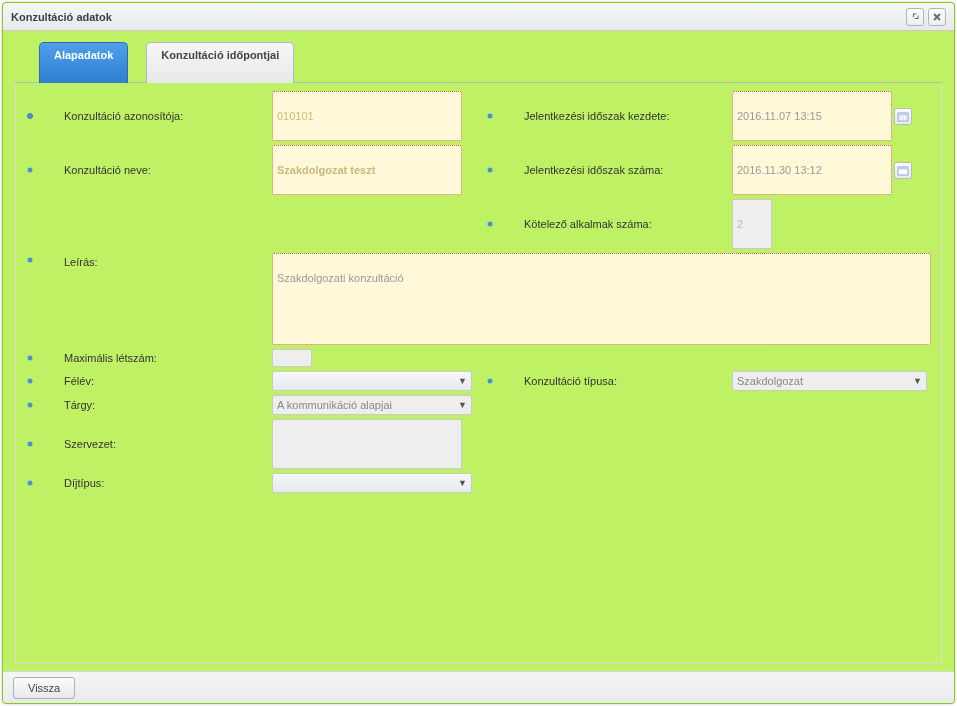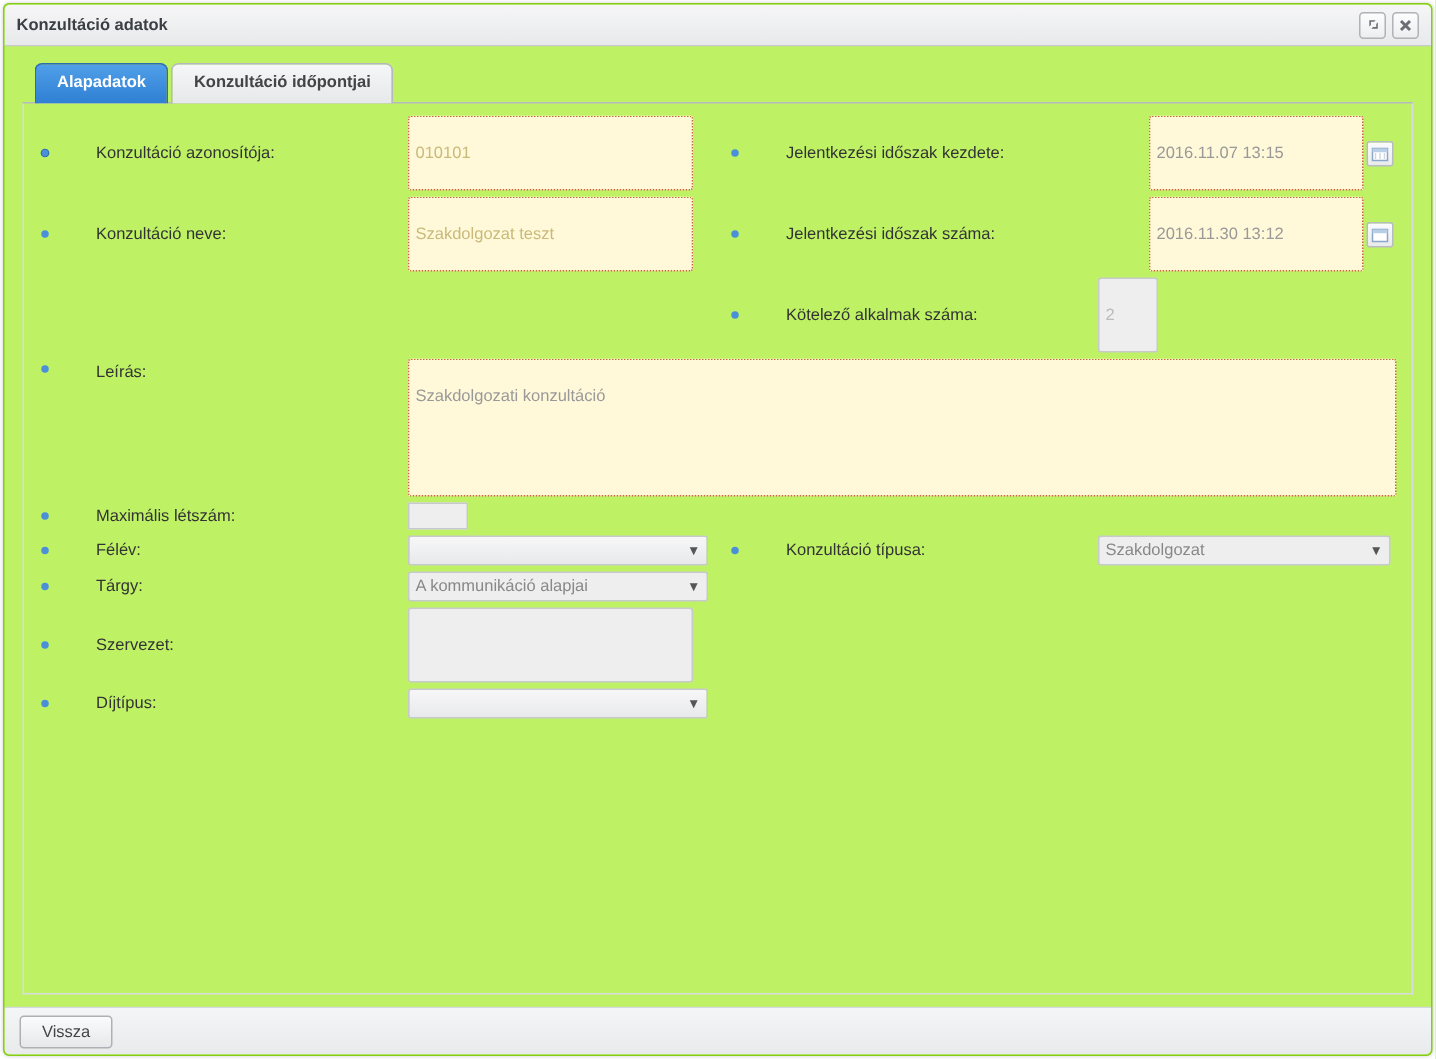--- a/index.html
+++ b/index.html
@@ -3,21 +3,21 @@
 <meta charset="utf-8">
 <style>
   * { margin: 0; padding: 0; box-sizing: border-box; font-family: Verdana, Arial, sans-serif; font-size: 11px; }
   body { background: #fff; padding: 2px; }
   .window { width: 953px; height: 702px; border: 1px solid #84cc16; border-radius: 4px; background: #bef264; display: flex; flex-direction: column; box-shadow: 0 0 3px rgba(0,0,0,0.2); }
   .titlebar { height: 28px; background: linear-gradient(to bottom, #f6f6f7, #e8e9eb); border-bottom: 1px solid #c8cacd; border-radius: 4px 4px 0 0; display: flex; align-items: center; padding: 0 8px; }
   .titlebar .title { font-weight: bold; color: #3b3f44; flex: 1; }
   .titlebar .winbtn { width: 18px; height: 18px; margin-left: 4px; border: 1px solid #b0b3b8; border-radius: 3px; background: linear-gradient(#fdfdfd,#eceef0); color: #6a6e74; display: flex; align-items: center; justify-content: center; cursor: pointer; font-size: 11px; }
   .content { flex: 1; padding: 10px 12px 8px 12px; display: flex; flex-direction: column; overflow: hidden; }
   .tabs { display: flex; border-bottom: 1px solid #b5b9bf; padding-left: 8px; }
-  .tab { padding: 6px 14px 8px 14px; border: 1px solid #b5b9bf; border-bottom: none; border-radius: 5px 5px 0 0; margin-right: 2px; position: relative; top: 1px; cursor: pointer; }
+  .tab { padding: 6px 14px 22px 14px; border: 1px solid #b5b9bf; border-bottom: none; border-radius: 5px 5px 0 0; margin-right: 2px; position: relative; top: 1px; cursor: pointer; margin-left: 16px; }
   .tab.active { background: linear-gradient(to bottom,#4f9fe9,#2f7fd3); color: #fff; font-weight: bold; border-color: #2f6bb0; }
   .tab.inactive { background: linear-gradient(to bottom,#f5f6f7,#e6e8ea); color: #444; font-weight: bold; }
   .form-area { border: 1px solid #d8dbdf; border-top: none; padding: 8px 10px; flex: 1; overflow: auto; }
   .row2 { display: flex; }
   .col { display: flex; align-items: center; margin-bottom: 4px; }
   .col.left { width: 460px; }
   .col.right { flex: 1; }
   .label-cell { display: flex; align-items: center; width: 246px; color: #333; gap: 24px; }
   .label-cell.right { width: 246px; }
   .bullet { width: 8px; height: 8px; margin-right: 6px; display: inline-block; }
@@ -29,21 +29,21 @@
   }
   input.text.req, textarea.req, input.dt.req { background: #fff9d9; border: 1px dotted #cc6633; color:#999; }
   input.text.req::placeholder, input.dt.req::placeholder { color: #c9b97a; }
   textarea.req { resize: none; height: 92px; }
   input.num.disabled { background: #eee; width: 40px; color:#bbb; }
   input.text.readonly { background: #eee; color:#777; width:190px; }
   .select { background: linear-gradient(#f7f7f8,#e8e9eb); height: 20px; display:flex; align-items:center; justify-content:space-between; padding:0 4px; cursor:pointer; }
   .select.disabled { background:#eee; color:#888; cursor:default; }
   .select .arrow { font-size: 9px; color:#555; }
   .select.w200 { width: 200px; flex:none; }
-  input.dt { width: 143px; flex:none;margin-left:34px; }
+  input.dt { width: 160px; flex:none; }
   .cal-icon { width:18px; height:17px; margin-left:2px; border:1px solid #b8bcc1; background:linear-gradient(#fafbfc,#e8eaec); border-radius:2px; display:flex; align-items:center; justify-content:center; cursor:pointer; }
   .cal-icon svg { display:block; }
   .single-row { display: flex; align-items: flex-start; margin-bottom: 4px; }
   .single-row .label-cell { width: 246px; }
   .single-row .fld { flex: 1; }
   .footer { height: 32px; border-top: 1px solid #d5d8dc; background: linear-gradient(#f4f5f6,#e9eaec); display:flex; align-items:center; padding: 0 10px; border-radius: 0 0 4px 4px; }
   .btn { padding: 4px 14px; border: 1px solid #adb1b6; border-radius: 3px; background: linear-gradient(#fafbfc,#e6e8ea); color:#444; font-weight: normal; cursor:pointer; }
   .min-input { width:40px; flex:none; background:#eee; border:1px solid #c7cacd; height:18px; }
 </style>
 </head>
@@ -115,21 +115,21 @@
         <div class="col left">
           <div class="label-cell">
             <span class="bullet">
                 <svg width="8" height="8">
                   <circle cx="4" cy="4" r="2.5" fill="#4a90d9"></circle>
                 </svg>
               </span>
             <span>Konzultáció neve:</span>
           </div>
           <div class="fld">
-              <input type="text" class="text req" style="width: 190px; flex: 0 0 auto;" placeholder="Szakdolgozat teszt">
+              <input type="text" class="text req" style="width: 190px; flex: 0 0 auto; font-weight: bold;" placeholder="Szakdolgozat teszt">
             </div>
         </div>
         <div class="col right">
           <div class="label-cell right">
             <span class="bullet">
                 <svg width="8" height="8">
                   <circle cx="4" cy="4" r="2.5" fill="#4a90d9"></circle>
                 </svg>
               </span>
             <span>Jelentkezési időszak száma:</span>

